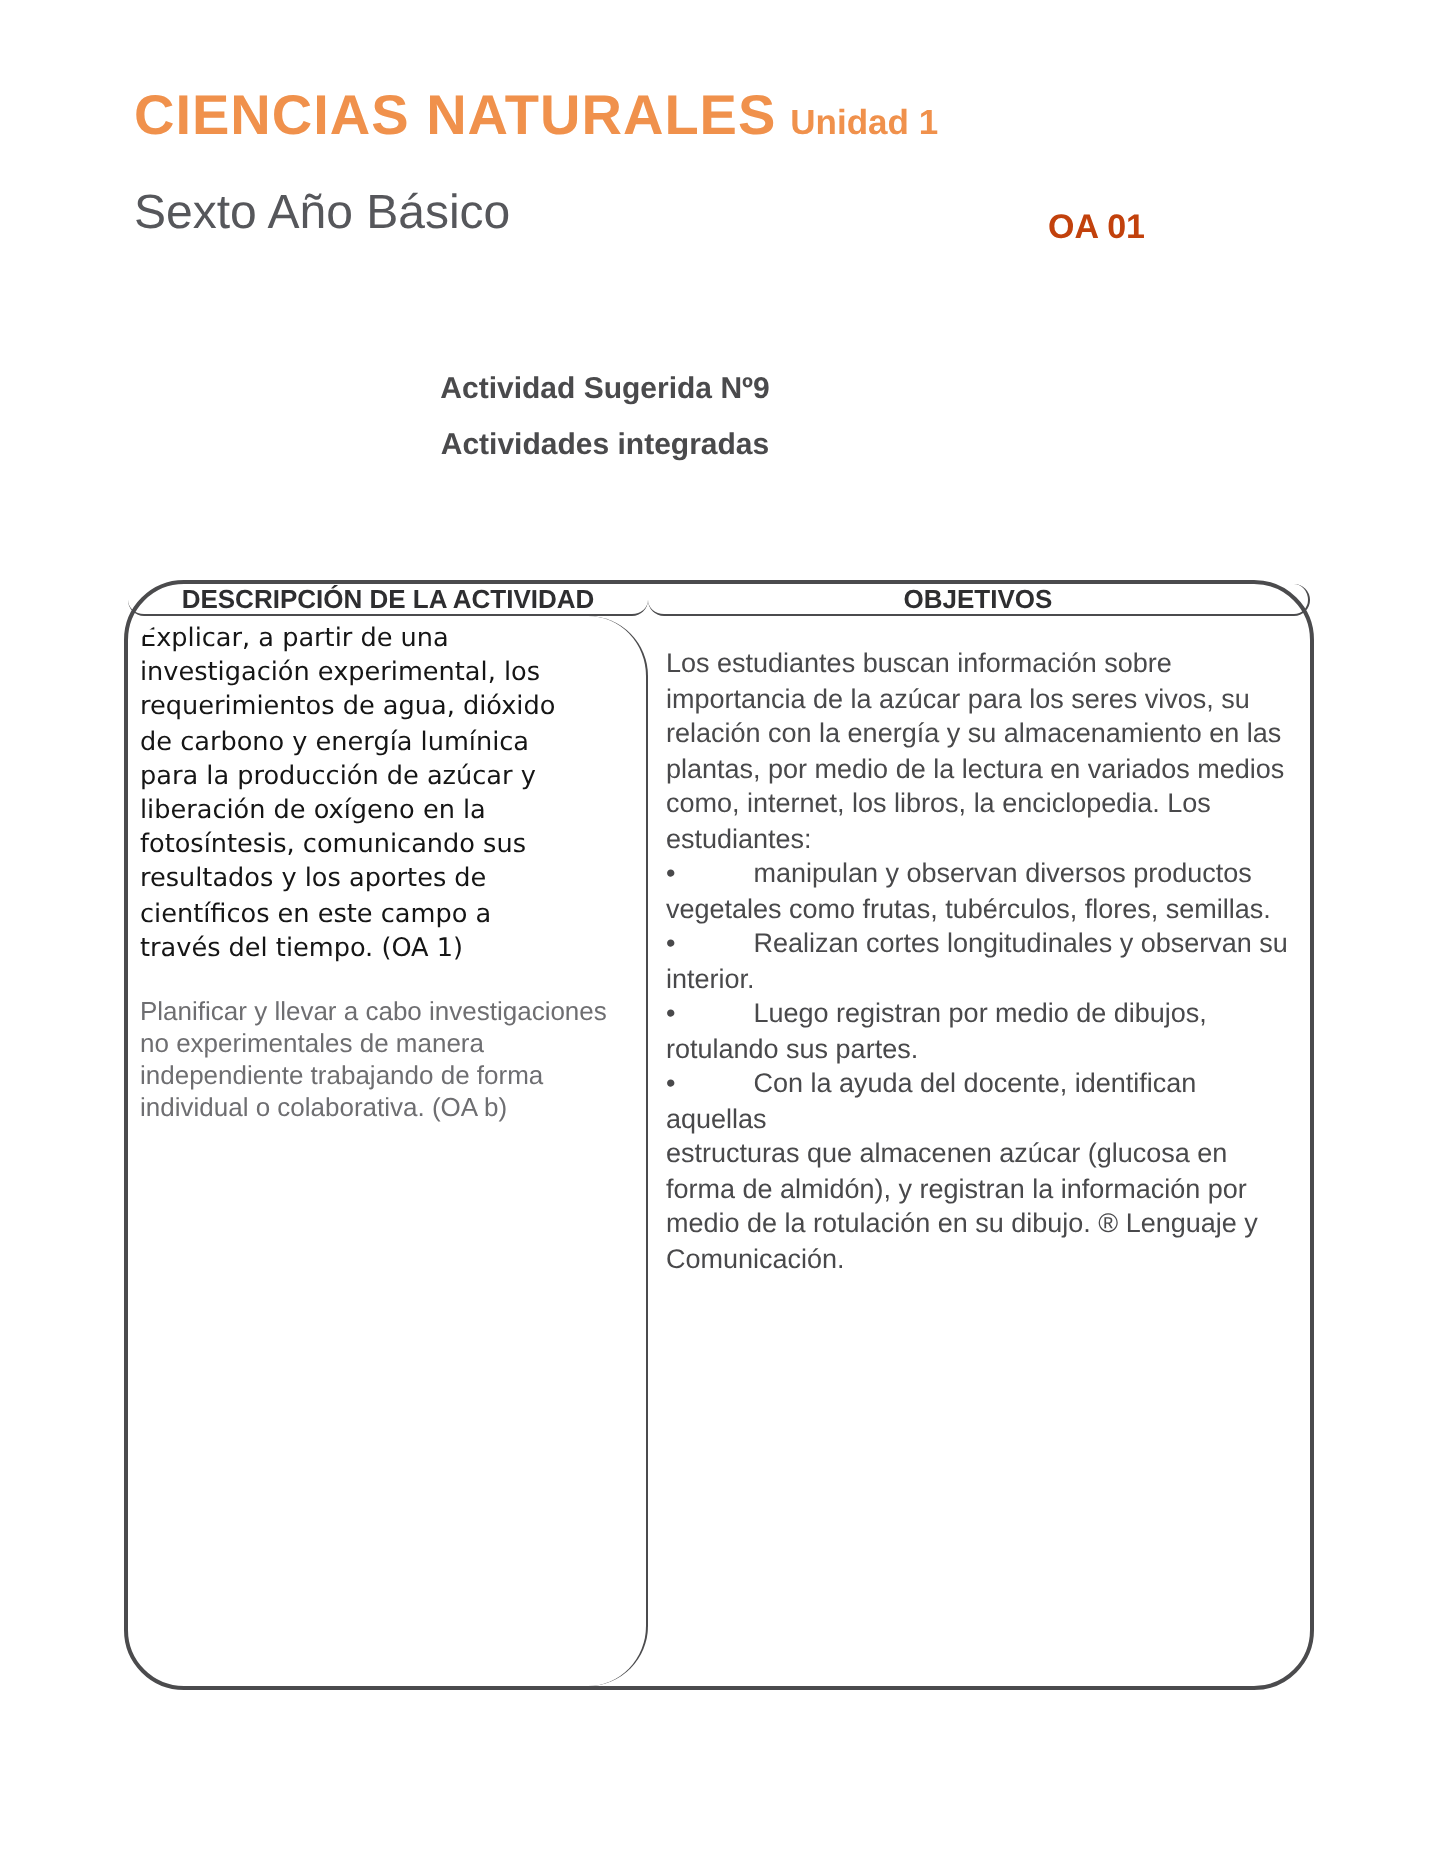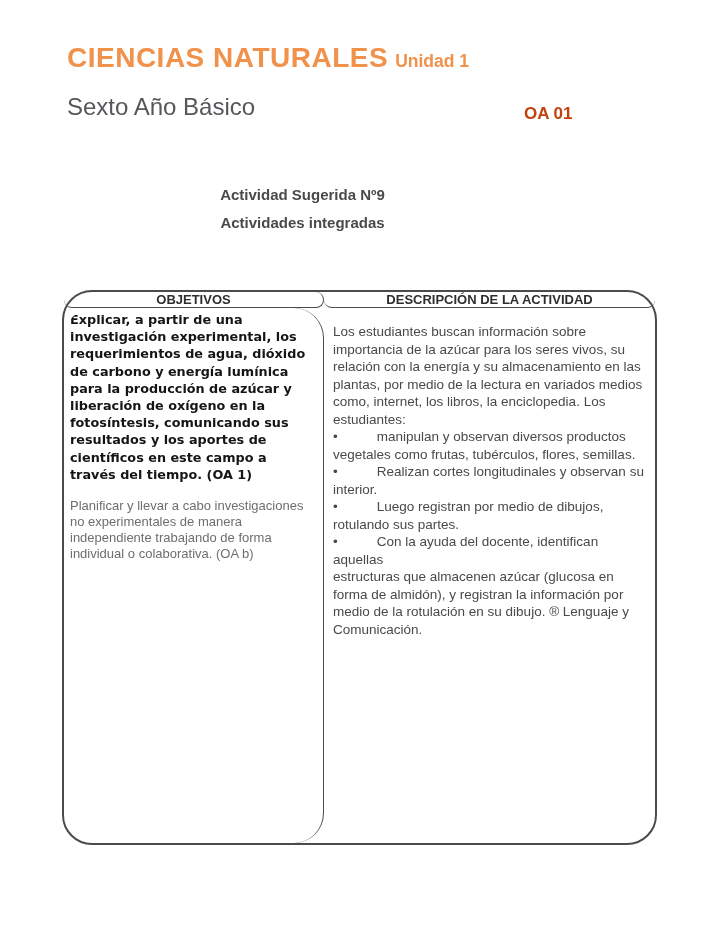--- a/index.html
+++ b/index.html
@@ -64,21 +64,21 @@
     overflow: hidden; white-space: nowrap;
   }
   .th-left, .td-left { border-right: 1.5px solid #4B4B4D; }
 
   .td { overflow: hidden; }
   .td-left { padding: 3px 3px 0 6px; }
   .td-right { padding: 15px 5px 0 9px; }
 
   .obj-main {
     font-family: "DejaVu Sans", sans-serif;
-    font-size: 12.8px; font-weight: bold; color: #151515;
+    font-size: 12.8px; font-weight: normal; color: #151515;
     line-height: 17.2px;
     white-space: pre-line;
   }
   .obj-secondary {
     margin-top: 15px;
     font-size: 13px; color: #6E6E71;
     line-height: 16px;
     white-space: pre-line;
   }
 
@@ -107,22 +107,22 @@
   <div class="doc-subtitle">Sexto Año Básico</div>
 
   <div class="oa-badge">OA 01</div>
 
   <div class="activity-title">Actividad Sugerida Nº9</div>
 
   <div class="activity-subtitle">Actividades integradas</div>
 
   <div class="activity-table">
 
+    <div class="th th-right">DESCRIPCIÓN DE LA ACTIVIDAD</div>
     <div class="th th-left">OBJETIVOS</div>
-    <div class="th th-right">DESCRIPCIÓN DE LA ACTIVIDAD</div>
 
     <div class="td td-left">
       <div class="obj-main">Explicar, a partir de una
 investigación experimental, los
 requerimientos de agua, dióxido
 de carbono y energía lumínica
 para la producción de azúcar y
 liberación de oxígeno en la
 fotosíntesis, comunicando sus
 resultados y los aportes de

